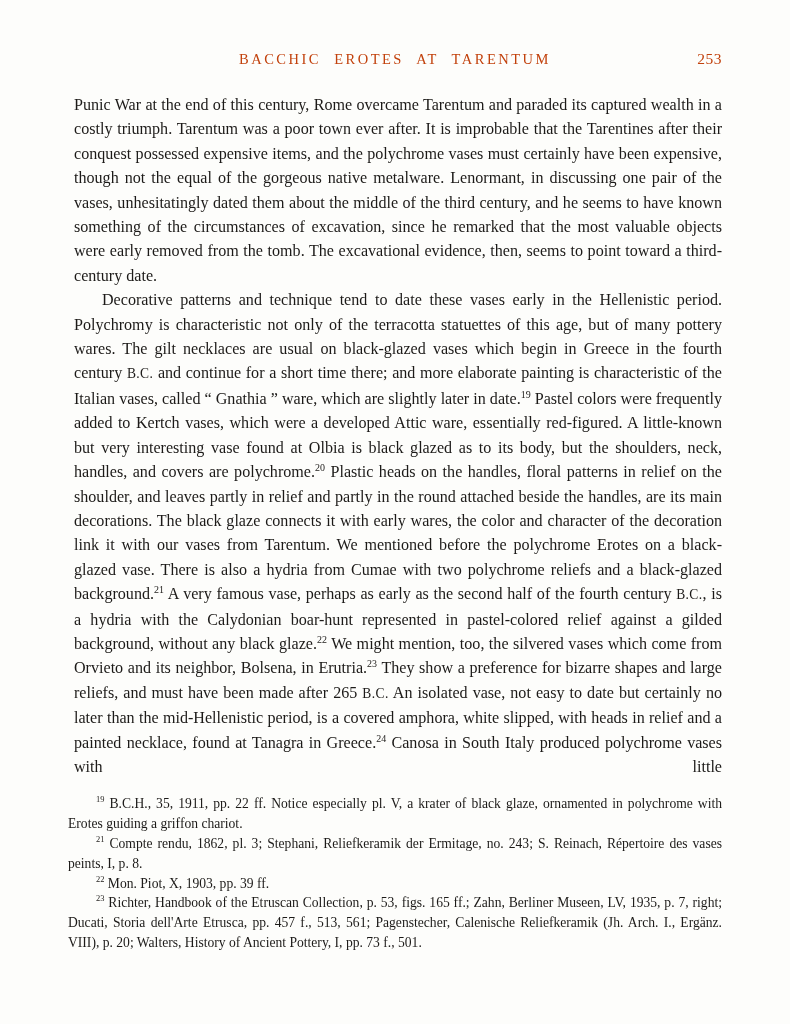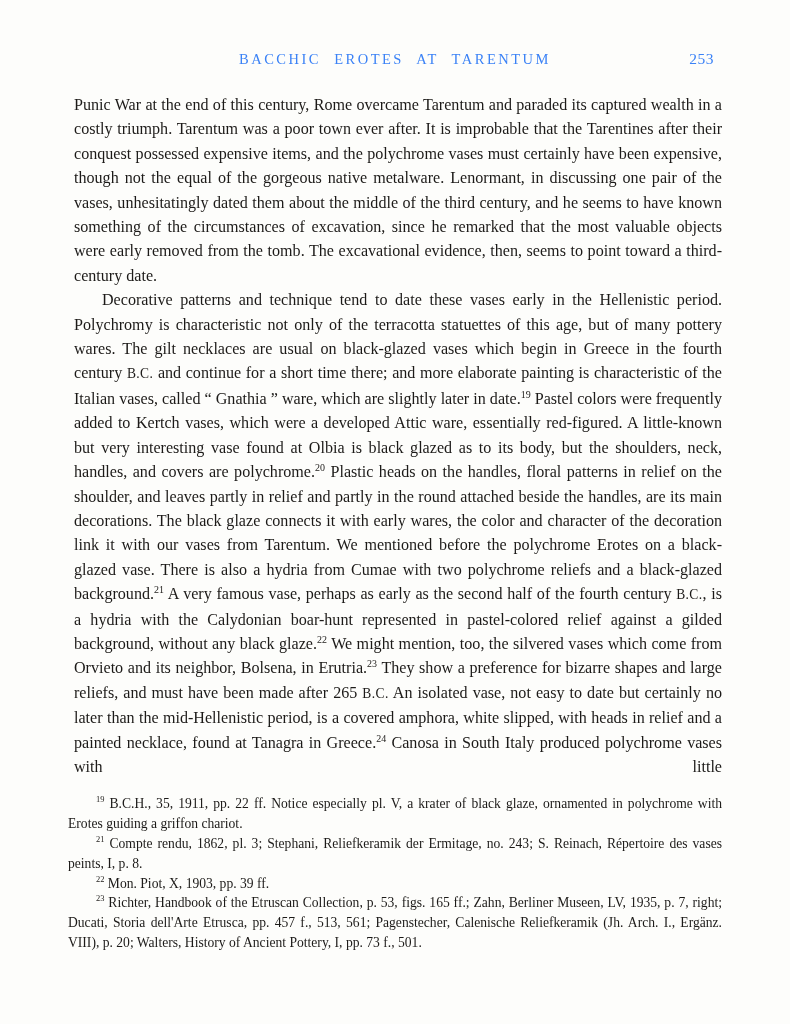--- a/index.html
+++ b/index.html
@@ -14,27 +14,27 @@
     padding: 50px 68px 0 68px;
     position: relative;
     overflow: hidden;
   }
   .page-header {
     position: relative;
     text-align: center;
     font-size: 14.5px;
     letter-spacing: 2.5px;
     word-spacing: 7px;
-    color: #3b82f6;
+    color: #c2410c;
     margin-bottom: 25px;
     line-height: 18px;
   }
   .page-number {
     position: absolute;
-    right: 8px;
+    right: 0;
     top: 0;
     font-size: 15.5px;
     letter-spacing: 0.5px;
     word-spacing: normal;
   }
   .body-text {
     font-size: 16.1px;
     line-height: 24.4px;
     text-align: justify;
   }

